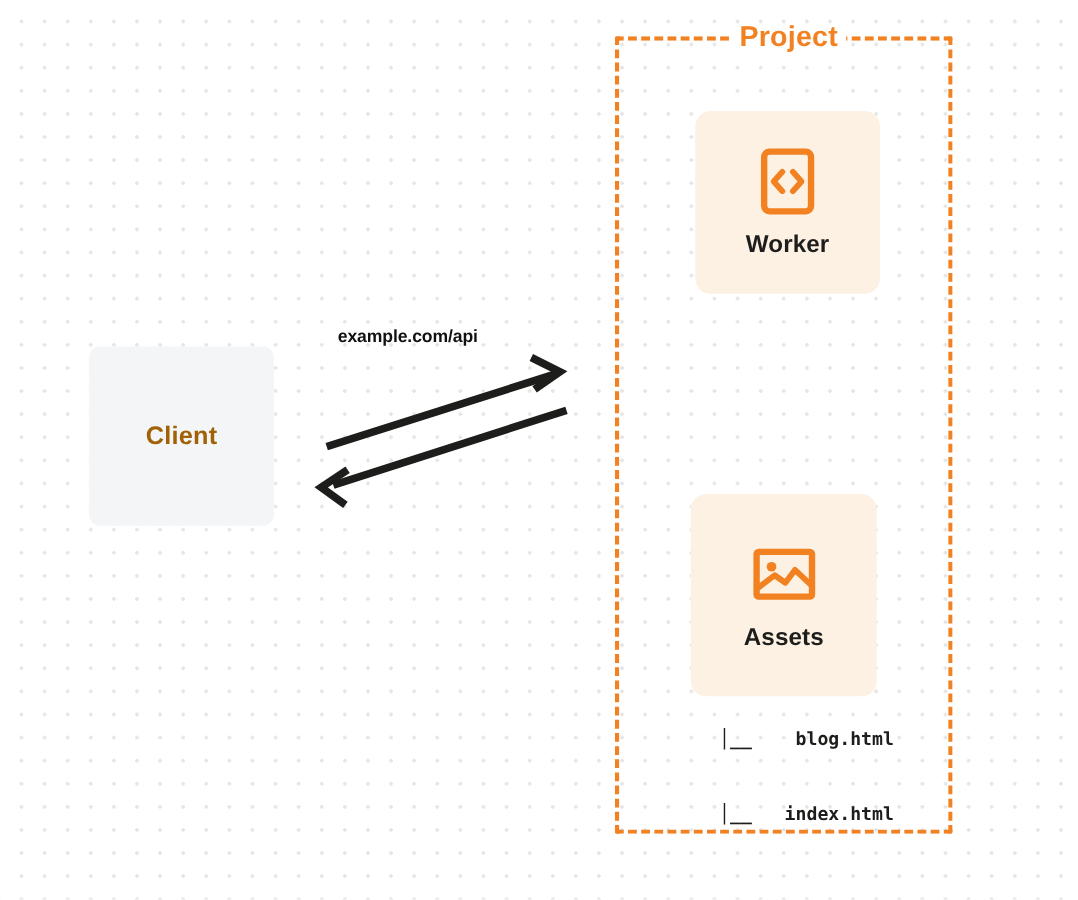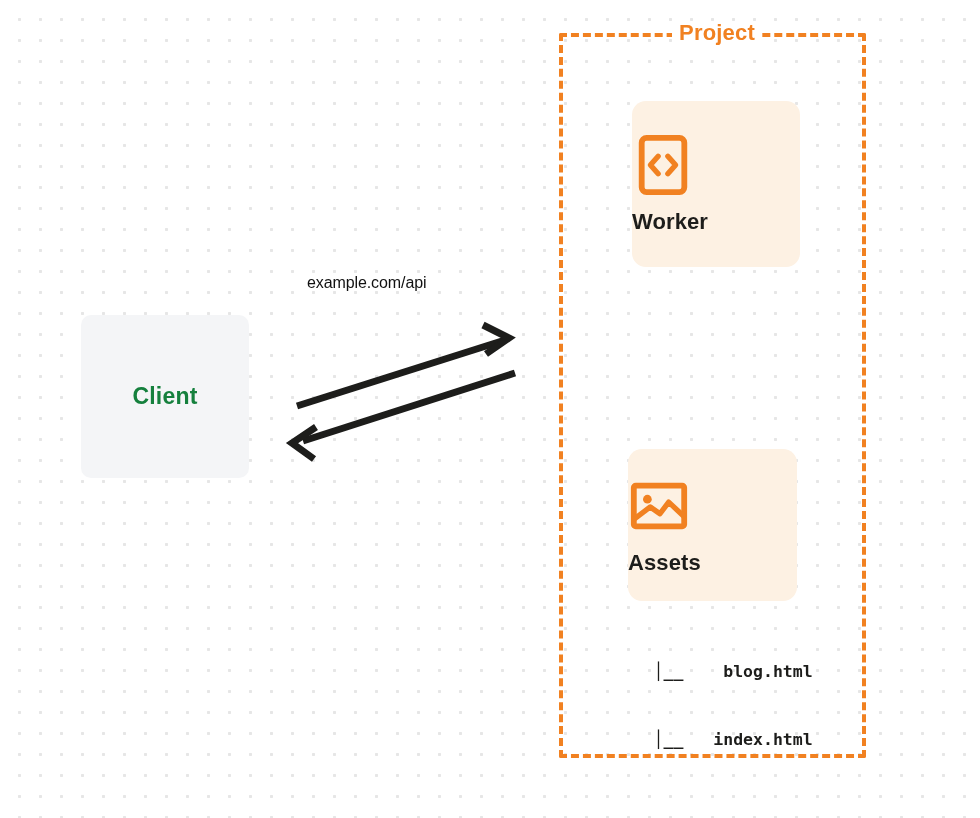--- a/index.html
+++ b/index.html
@@ -36,49 +36,50 @@
     background: transparent;
   }
   .project-label {
     position: absolute;
     left: 50%;
     top: 33px;
     transform: translate(-50%, -50%);
     background-color: #ffffff;
     padding: 0 7px;
     color: #f18121;
-    font-size: 22px;
+    font-size: 26px;
     font-weight: bold;
     letter-spacing: 0.2px;
     line-height: 22px;
     white-space: nowrap;
     text-align: center;
   }
 
   
   .card {
     position: absolute;
     background-color: #fdf1e3;
     border-radius: 14px;
     display: flex;
     flex-direction: column;
+    align-items: center;
     justify-content: center;
     box-sizing: border-box;
   }
   .card-worker {
     left: 632px;
     top: 101px;
     width: 168px;
     height: 166px;
   }
   .card-assets {
     left: 628px;
     top: 449px;
     width: 169px;
-    height: 152px;
+    height: 184px;
   }
   .card-icon {
     width: 62px;
     height: 62px;
     display: block;
     margin-bottom: 14px;
   }
   .card-label {
     font-size: 22px;
     font-weight: bold;
@@ -96,31 +97,31 @@
     height: 163px;
     background-color: #f4f5f7;
     border-radius: 10px;
     display: flex;
     align-items: center;
     justify-content: center;
   }
   .client-label {
     font-size: 23px;
     font-weight: bold;
-    color: #15803d;
+    color: #a16207;
     letter-spacing: 0.2px;
   }
 
   
   .arrow-label {
     position: absolute;
     left: 307px;
-    top: 274px;
+    top: 298px;
     font-size: 16px;
-    font-weight: normal;
+    font-weight: bold;
     color: #111111;
     letter-spacing: -0.1px;
     white-space: nowrap;
     line-height: 18px;
   }
 
   
   .arrows-svg {
     position: absolute;
     left: 0;

